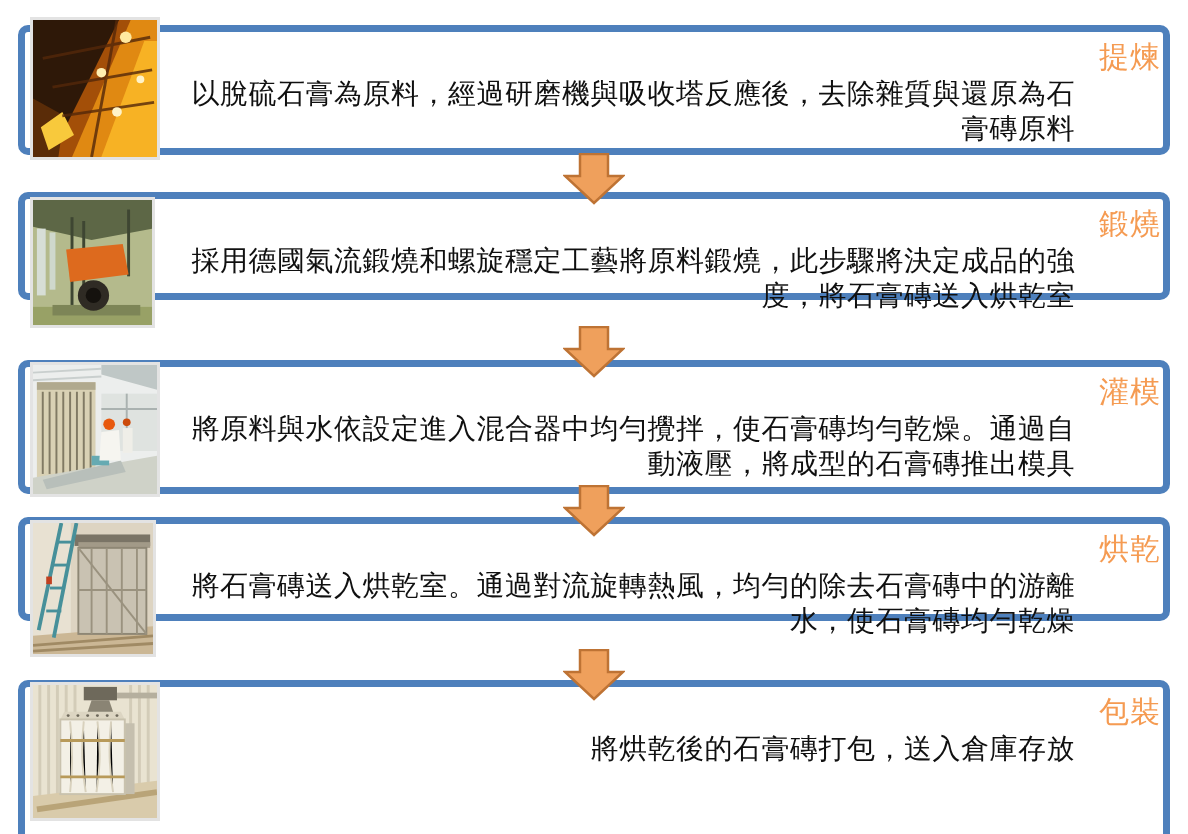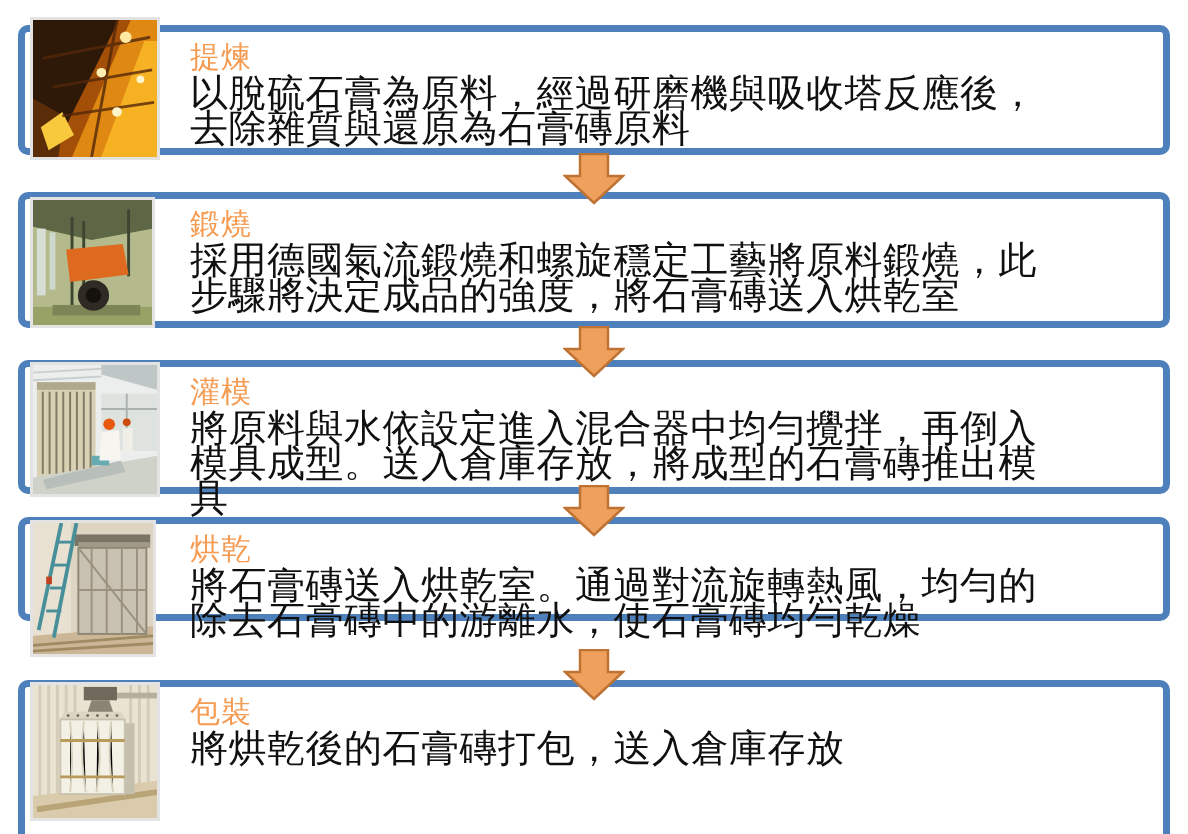--- a/index.html
+++ b/index.html
@@ -4,39 +4,39 @@
 <style>
   html,body{margin:0;padding:0;background:#ffffff;}
   .canvas{
     position:relative;width:1188px;height:834px;background:#ffffff;overflow:hidden;
     font-family:"Liberation Sans","DejaVu Sans",sans-serif;
   }
   .step-box{
     position:absolute;left:18px;width:1152px;box-sizing:border-box;
     border:7px solid #4E80BC;border-radius:10px;background:#ffffff;z-index:1;
   }
-  .step-text{position:absolute;left:165px;top:6px;right:2px;}
+  .step-text{position:absolute;left:165px;top:6px;right:2px;text-align:right;}
   .step-title{
     font-size:30px;line-height:38px;color:#F59B52;font-weight:500;
     letter-spacing:1px;
   }
   .step-desc{
-    font-size:38px;line-height:35px;color:#101010;max-width:885px;
+    font-size:28px;line-height:35px;color:#101010;max-width:885px;
     letter-spacing:0.5px;
   }
   .photo{
     position:absolute;left:30px;box-sizing:border-box;border:3px solid #E3E3E3;
     background:#fff;z-index:3;
   }
   .photo svg{display:block;width:100%;height:100%;}
   .flow-arrow{position:absolute;left:563px;width:62px;height:52px;z-index:6;}
   .flow-arrow svg{display:block;width:100%;height:100%;}
   
   #box1{top:25px;height:130px;}
-  #box2{top:192px;height:136px;}
+  #box2{top:192px;height:108px;}
   #box3{top:360px;height:134px;}
   #box4{top:517px;height:104px;}
   #box5{top:680px;height:165px;}
   #photo1{top:17px;height:143px;width:130px;}
   #photo2{top:197px;height:131px;width:125px;}
   #photo3{top:362px;height:135px;width:130px;}
   #photo4{top:520px;height:137px;width:126px;}
   #photo5{top:682px;height:139px;width:130px;}
   #arrow1{top:153px;}
   #arrow2{top:326px;}
@@ -108,21 +108,21 @@
 
   <div class="flow-arrow" id="arrow2">
     <svg viewBox="0 0 62 52">
       <polygon points="17,1 45,1 45,23 60,23 31,50 2,23 17,23" fill="#EFA05C" stroke="#BE7334" stroke-width="2.5"></polygon>
     </svg>
   </div>
 
   <div class="step-box" id="box3">
     <div class="step-text">
       <div class="step-title">灌模</div>
-      <div class="step-desc">將原料與水依設定進入混合器中均勻攪拌，再倒入模具成型。送入倉庫存放，將成型的石膏磚推出模具</div>
+      <div class="step-desc">將原料與水依設定進入混合器中均勻攪拌，使石膏磚均勻乾燥。通過自動液壓，將成型的石膏磚推出模具</div>
     </div>
   </div>
   <div class="photo" id="photo3">
     <svg viewBox="0 0 127 135" preserveAspectRatio="none">
       <rect x="0" y="0" width="127" height="135" fill="#eceeed"></rect>
       <polygon points="70,0 127,0 127,26 70,10" fill="#bfc7c6"></polygon>
       <g stroke="#c9cfce" stroke-width="2">
         <line x1="0" y1="8" x2="70" y2="4"></line>
         <line x1="0" y1="16" x2="70" y2="12"></line>
       </g>

